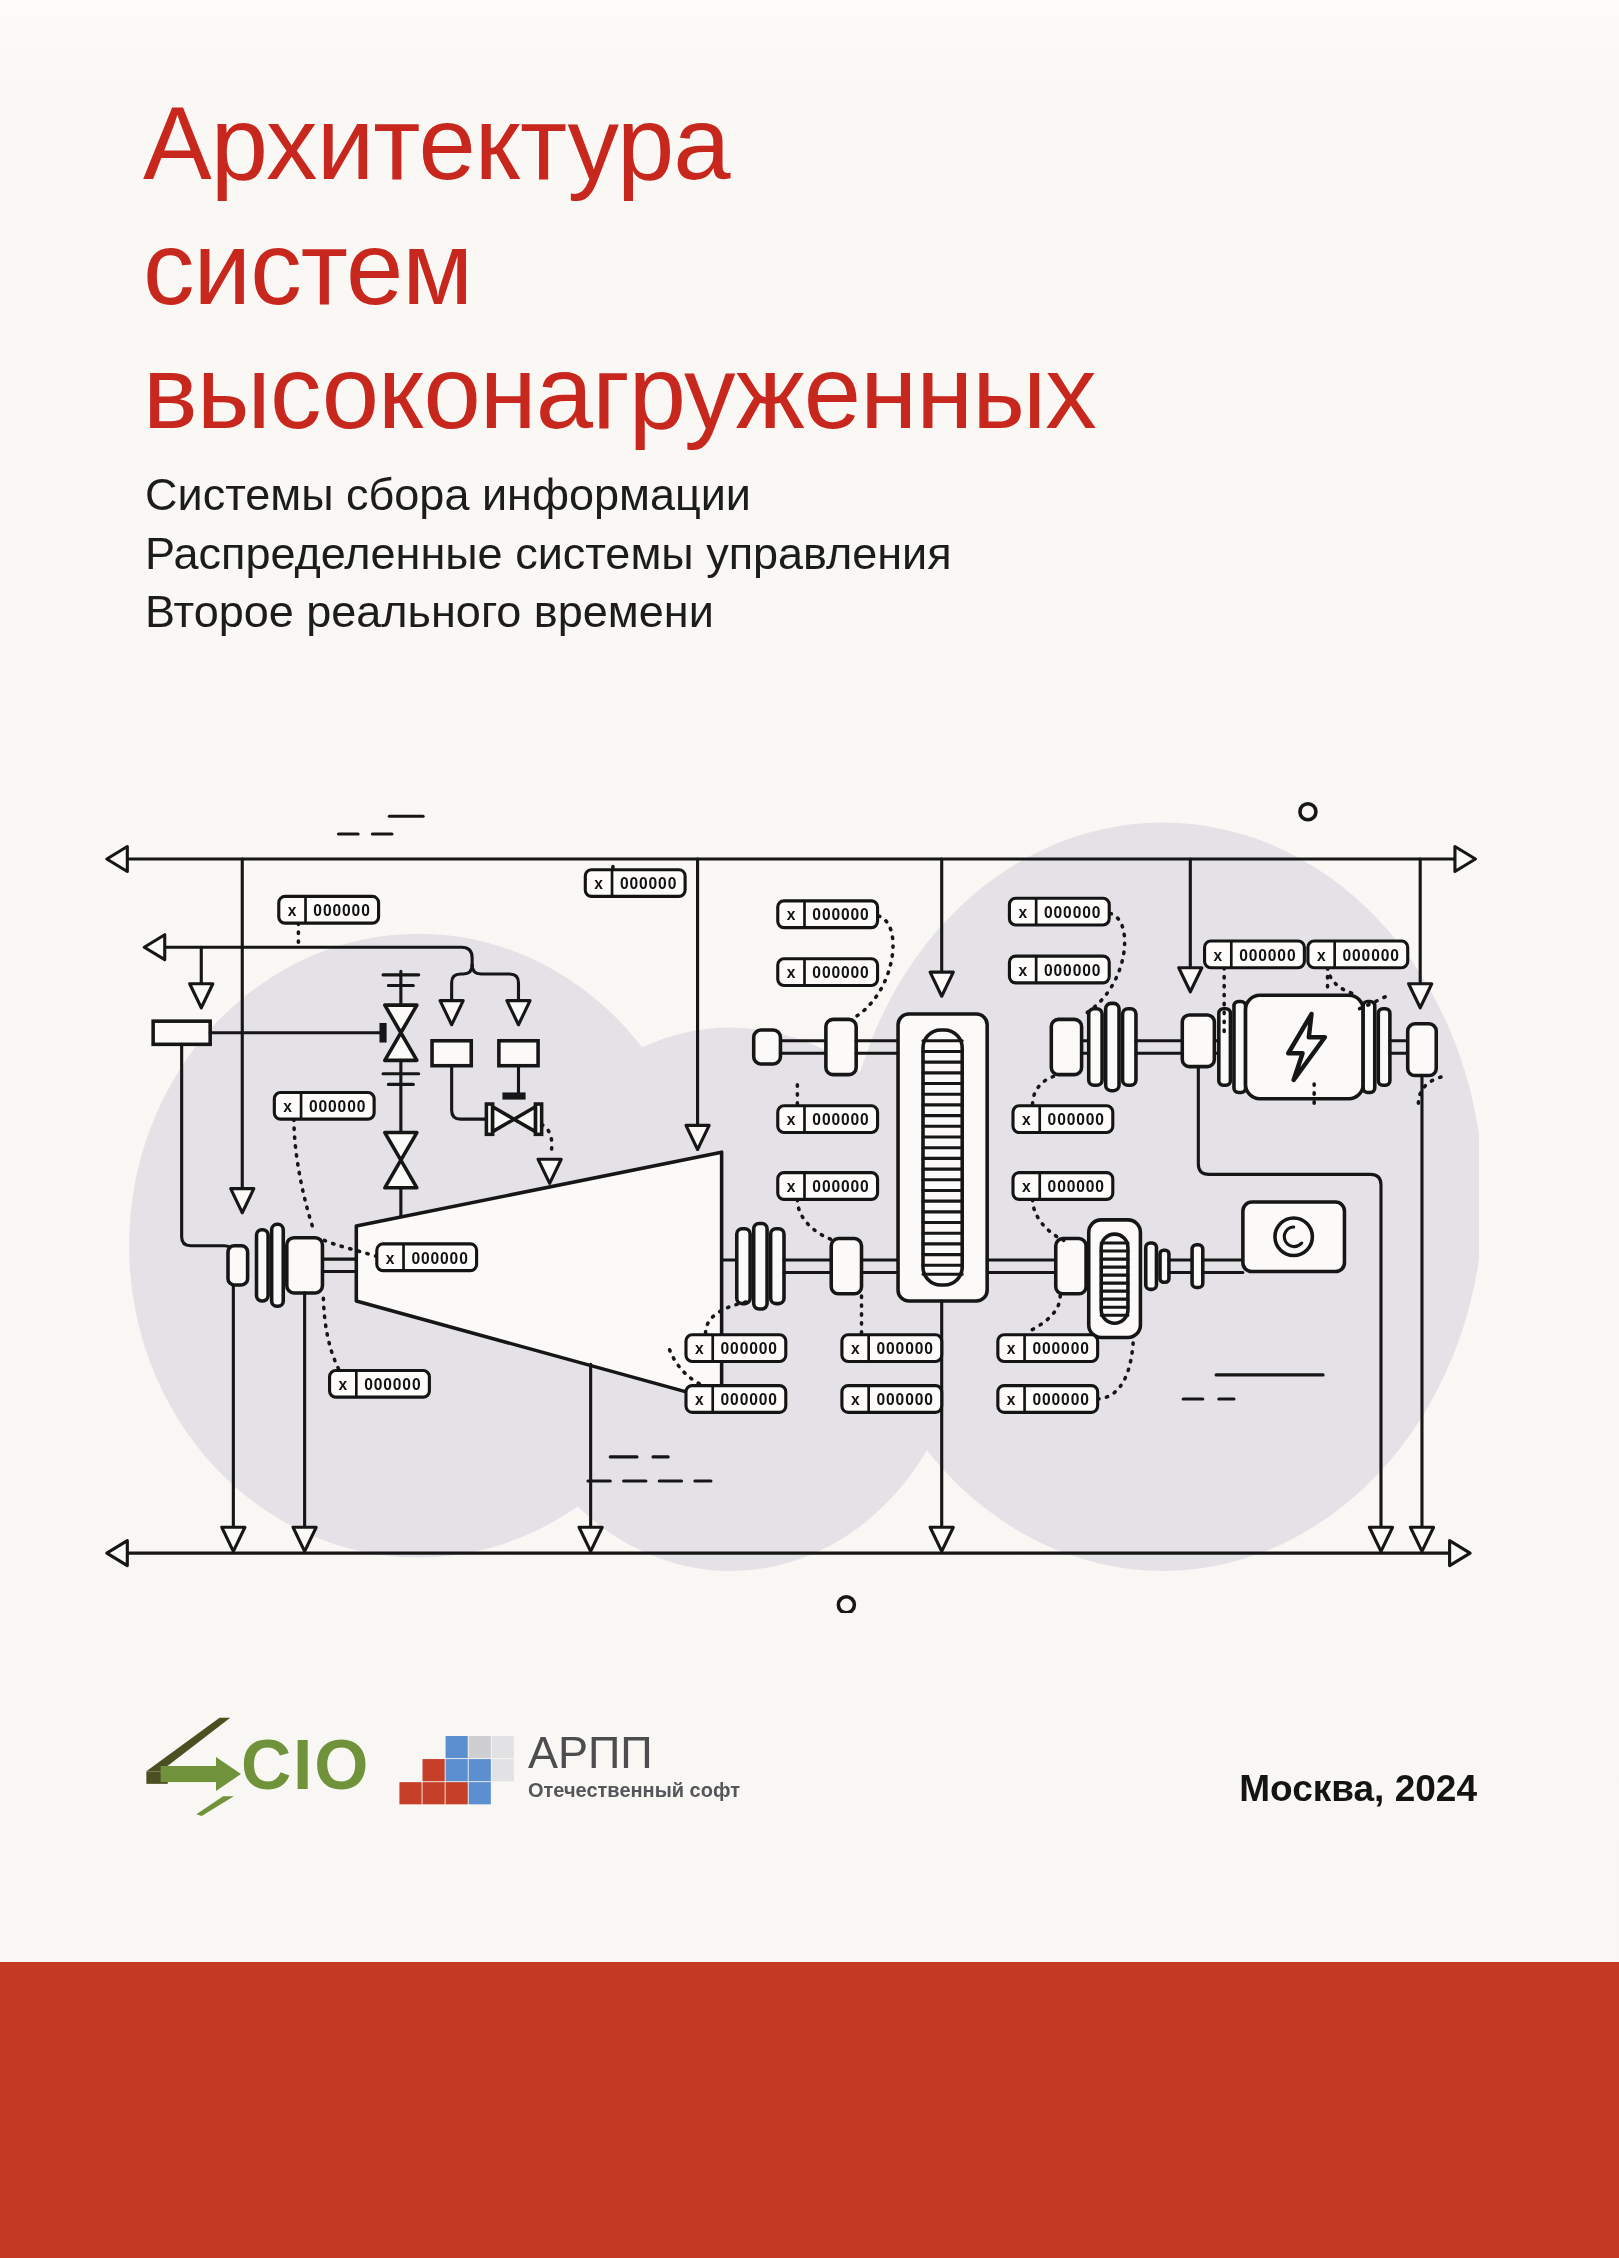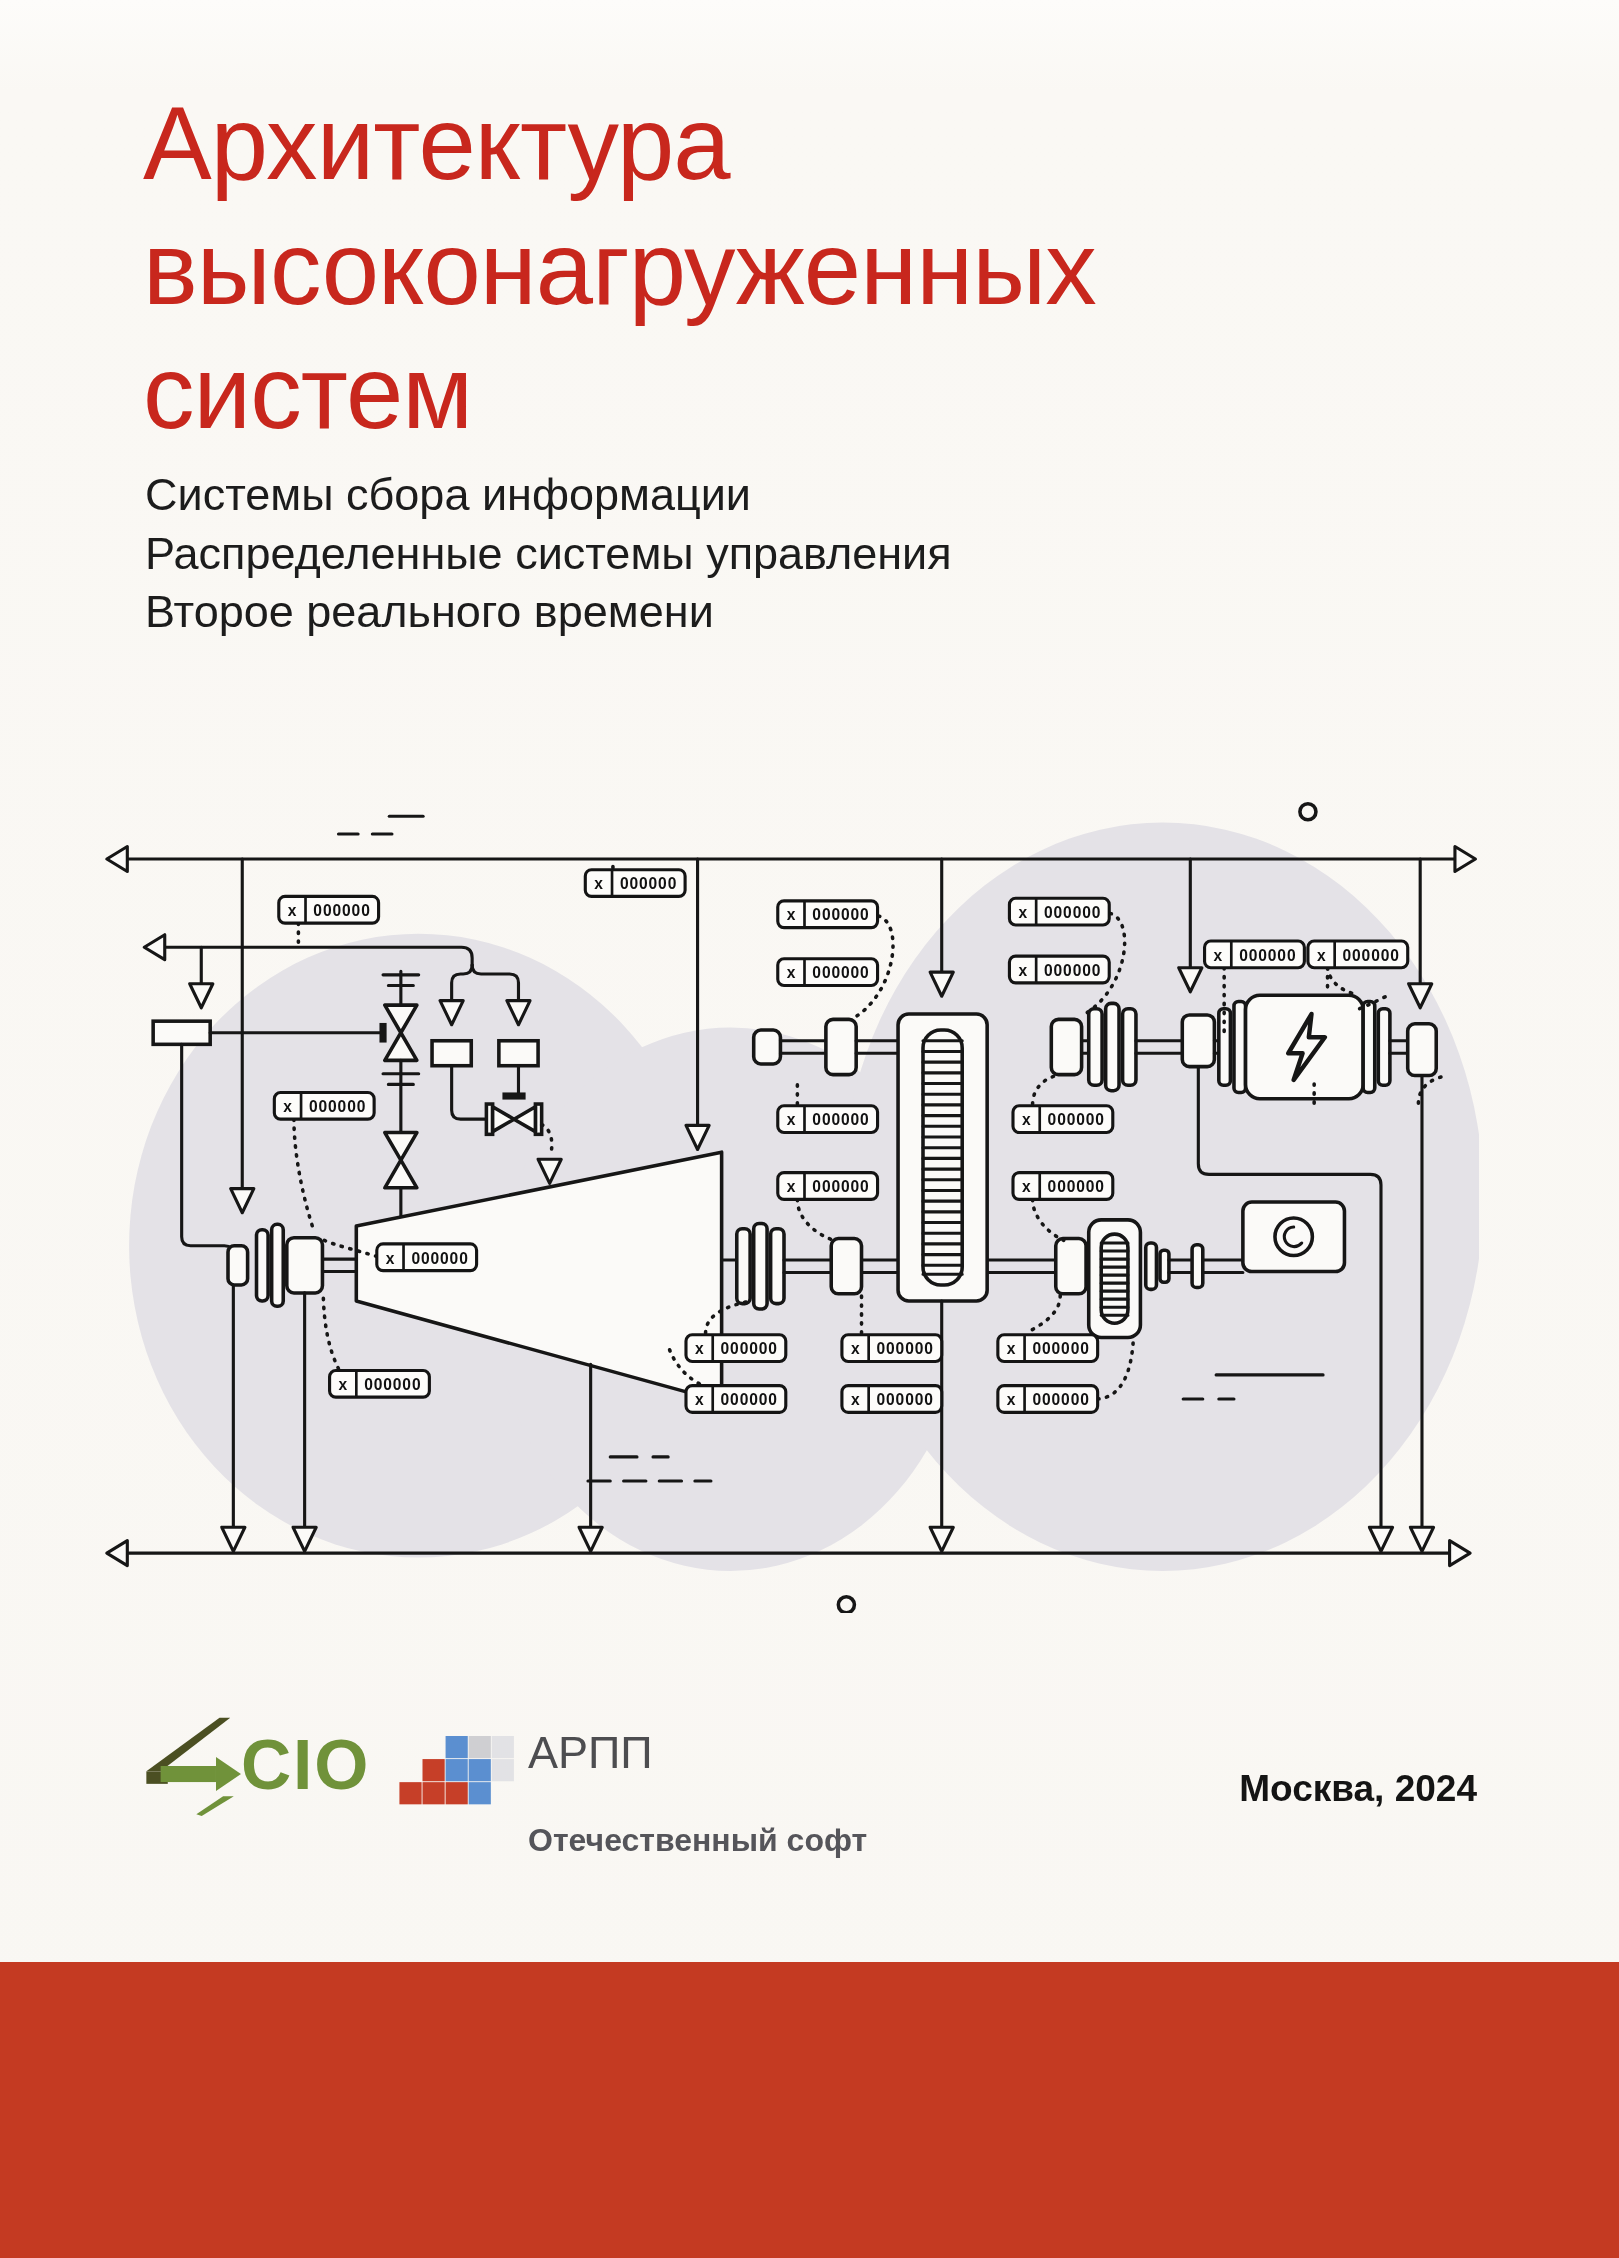--- a/index.html
+++ b/index.html
@@ -32,37 +32,37 @@
   .tagbox{fill:#fdfcfa;stroke:#141414;stroke-width:3.5;}
   .tagdiv{stroke:#141414;stroke-width:3;}
   .tagx,.tagv{font-family:"Liberation Sans",sans-serif;font-size:17.5px;font-weight:bold;fill:#111;text-anchor:middle;}
   .tagv{letter-spacing:1px;}
   .filled{fill:#161616;stroke:none;}
 
   .logos-cio{position:absolute; left:141px; top:1716px;}
   .cio-letters{font-family:"Liberation Sans",sans-serif;font-weight:bold;font-size:78px;fill:#70923a;letter-spacing:2px;}
   .logos-arpp-blocks{position:absolute; left:399px; top:1736px;}
   .arpp-title{position:absolute; left:528px; top:1727px; font-size:45px; font-weight:normal; color:#4d4d50;}
-  .arpp-sub{position:absolute; left:528px; top:1779px; font-size:32px; font-weight:bold; color:#55555a;margin-top:43px;}
+  .arpp-sub{position:absolute; left:528px; top:1779px; font-size:20px; font-weight:bold; color:#55555a;}
   .city{position:absolute; top:1768px; right:142px; font-size:37px; font-weight:bold; color:#141414;}
   .band{
     position:absolute; left:0; top:1962px; width:1619px; height:297px;
     background:#c43a22;
   }
 </style>
 </head>
 <body>
 
 <div class="page">
 
 
   <div class="title">
     <div>Архитектура</div>
+    <div>систем</div>
     <div>высоконагруженных</div>
-    <div>систем</div>
   </div>
 
   <div class="subtitle">
     <div>Системы сбора информации</div>
     <div>Распределенные системы управления</div>
     <div>Второе реального времени</div>
   </div>
 
   <svg class="diagram" width="1390" height="813" viewBox="0 0 1560 912">
     <defs>

